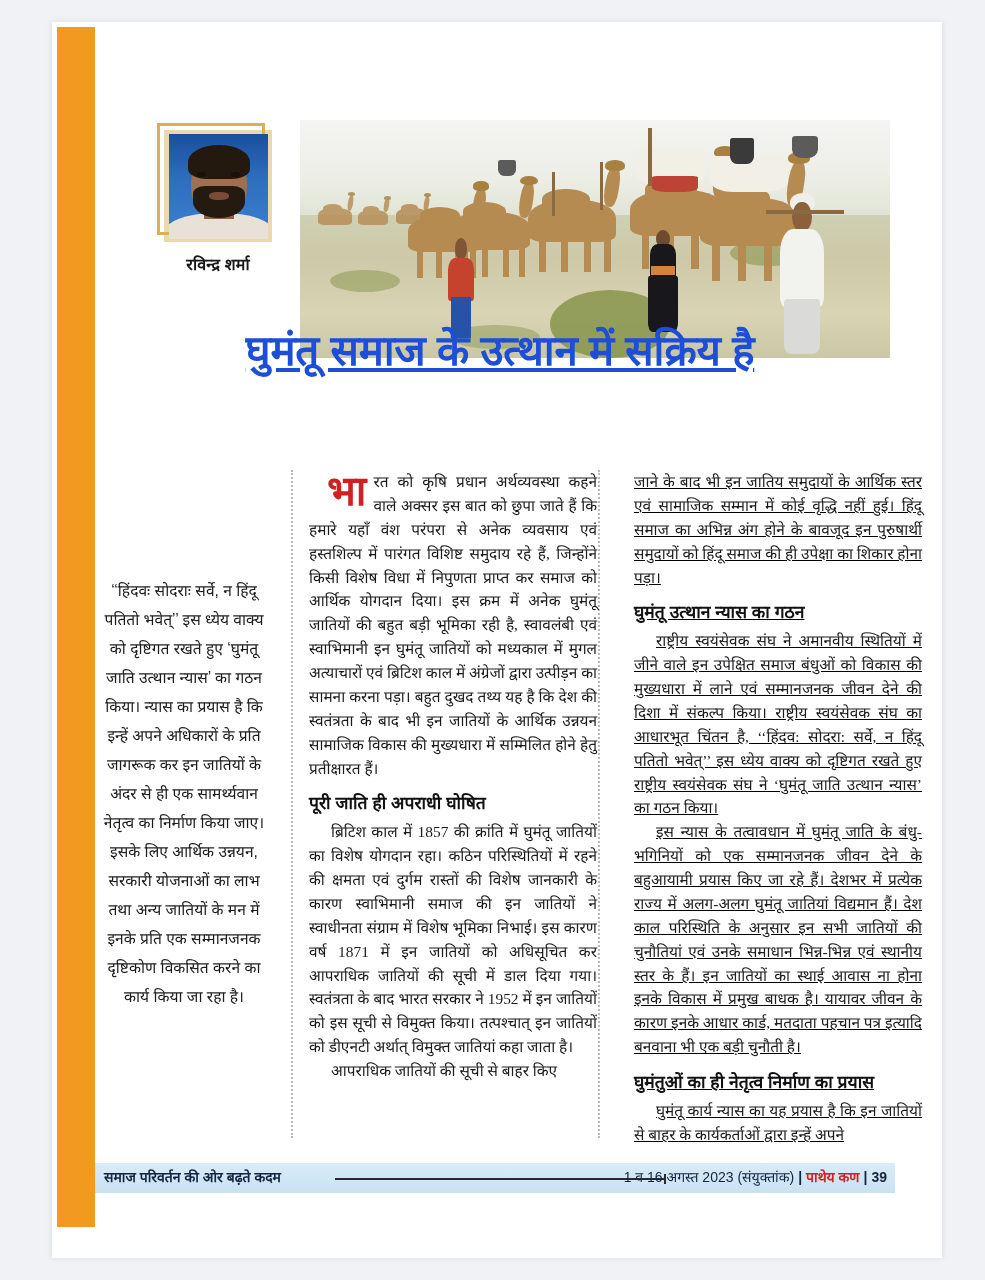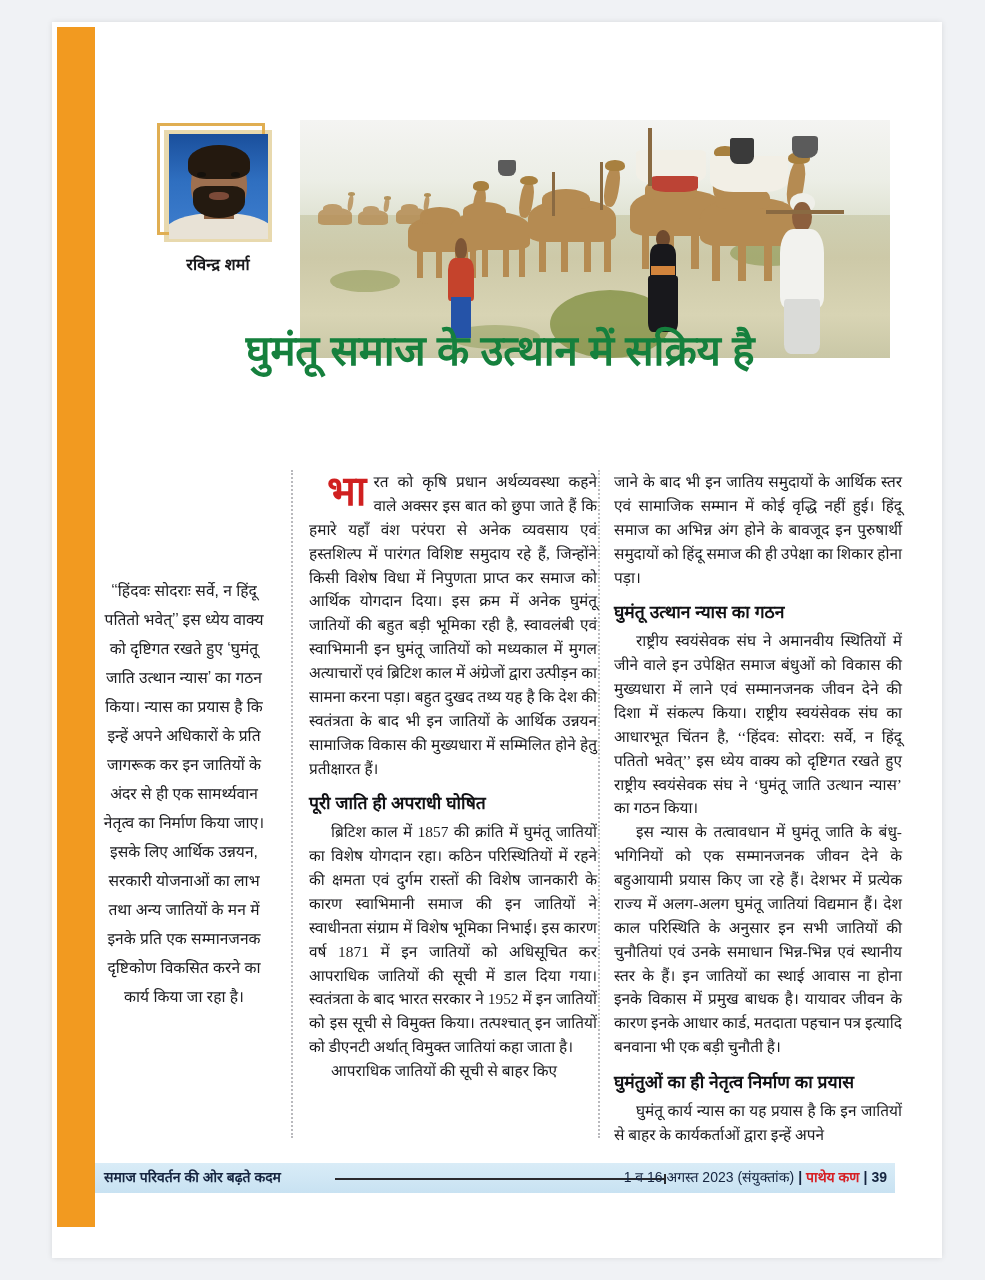--- a/index.html
+++ b/index.html
@@ -315,24 +315,25 @@
     left: 95px;
     top: 330px;
     width: 800px;
     z-index: 5;
   }
   .hl-line1 {
     font-family: "Liberation Sans", sans-serif;
     font-weight: bold;
     font-size: 42px;
     line-height: 1.0;
-    color: #15803d;
+    color: #1d4ed8;
     text-align: center;
     letter-spacing: -0.2px;
     padding-left: 10px;
+    text-decoration: underline;
   }
   .hl-line2 {
     font-family: "Liberation Sans", sans-serif;
     font-weight: bold;
     font-size: 42px;
     line-height: 1.05;
     color: #1f3d8f;
     text-align: center;
     margin-top: 10px;
     padding-left: 78px;
@@ -373,21 +374,21 @@
   }
   .vdiv.d1 { left: 196px; }
   .vdiv.d2 { left: 503px; }
 
   .col {
     position: absolute;
     top: 0;
     width: 288px;
   }
   .col.c1 { left: 214px; }
-  .col.c2 { left: 519px; }
+  .col.c2 { left: 539px; text-decoration: underline; }
 
   .col p {
     margin: 0 0 0 0;
     font-family: "Liberation Serif", serif;
     font-size: 15.4px;
     line-height: 1.55;
     color: #1a1a1d;
     text-align: justify;
     text-justify: inter-word;
     text-indent: 22px;

